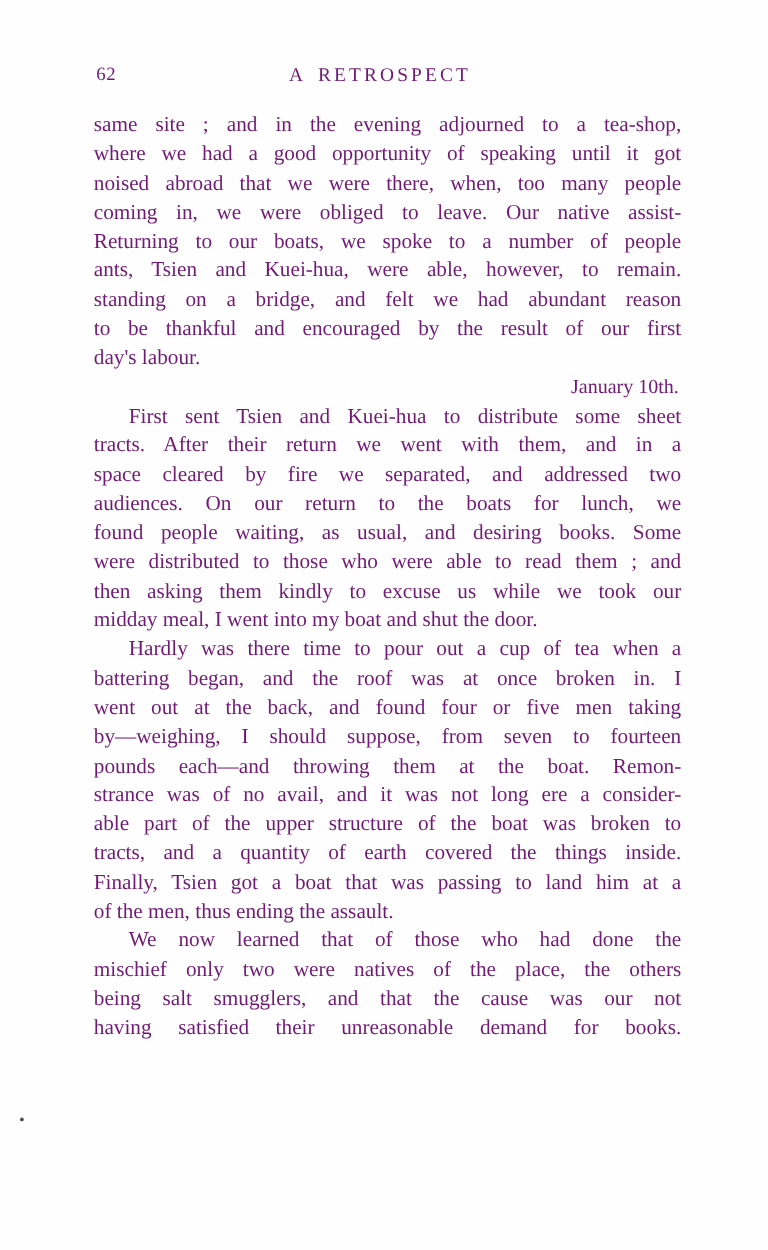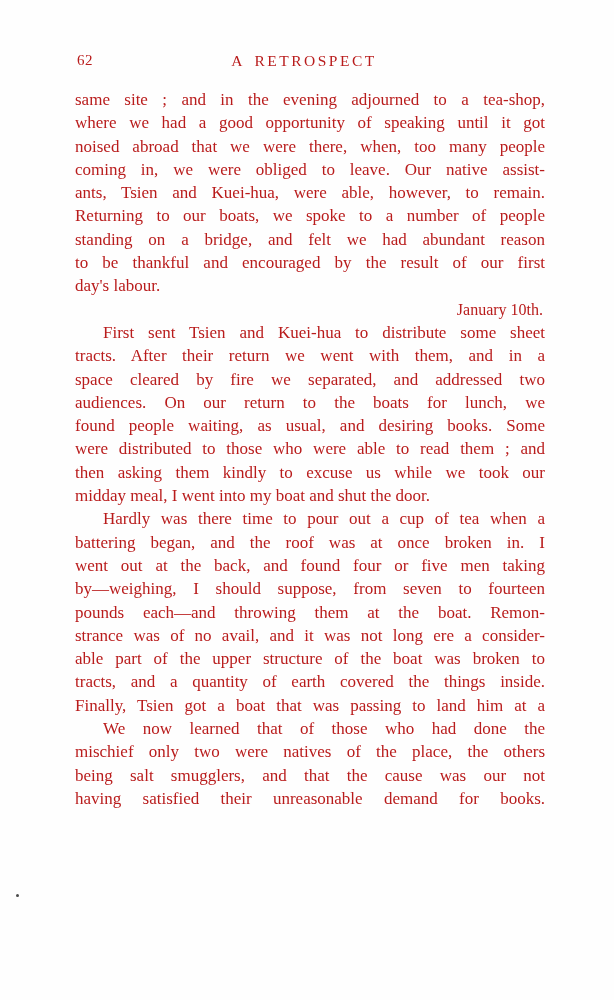--- a/index.html
+++ b/index.html
@@ -8,21 +8,21 @@
     background: #e8e8e8;
   }
   .page {
     position: relative;
     width: 614px;
     height: 1000px;
     margin: 0 auto;
     background: #fefefe;
     overflow: hidden;
     font-family: "Liberation Serif", "DejaVu Serif", serif;
-    color: #b91c1c;
+    color: #701a75;
   }
   .running-header {
     position: absolute;
     top: 52px;
     left: 75px;
     right: 69px;
     height: 22px;
   }
   .page-number {
     position: absolute;
@@ -88,22 +88,22 @@
   <div class="running-header">
     <span class="page-number">62</span>
     <span class="header-title">A RETROSPECT</span>
   </div>
   <div class="body-text">
       <div class="paragraph">
         <div class="line">same site ; and in the evening adjourned to a tea-shop,</div>
         <div class="line">where we had a good opportunity of speaking until it got</div>
         <div class="line">noised abroad that we were there, when, too many people</div>
         <div class="line">coming in, we were obliged to leave. Our native assist-</div>
+        <div class="line">Returning to our boats, we spoke to a number of people</div>
         <div class="line">ants, Tsien and Kuei-hua, were able, however, to remain.</div>
-        <div class="line">Returning to our boats, we spoke to a number of people</div>
         <div class="line">standing on a bridge, and felt we had abundant reason</div>
         <div class="line">to be thankful and encouraged by the result of our first</div>
         <div class="line nojust">day's labour.</div>
       </div>
       <div class="date-line">January 10th.</div>
       <div class="paragraph">
         <div class="line indent">First sent Tsien and Kuei-hua to distribute some sheet</div>
         <div class="line">tracts. After their return we went with them, and in a</div>
         <div class="line">space cleared by fire we separated, and addressed two</div>
         <div class="line">audiences. On our return to the boats for lunch, we</div>
@@ -115,20 +115,21 @@
       <div class="paragraph">
         <div class="line indent">Hardly was there time to pour out a cup of tea when a</div>
         <div class="line">battering began, and the roof was at once broken in. I</div>
         <div class="line">went out at the back, and found four or five men taking</div>
         <div class="line">by—weighing, I should suppose, from seven to fourteen</div>
         <div class="line">pounds each—and throwing them at the boat. Remon-</div>
         <div class="line">strance was of no avail, and it was not long ere a consider-</div>
         <div class="line">able part of the upper structure of the boat was broken to</div>
         <div class="line">tracts, and a quantity of earth covered the things inside.</div>
         <div class="line">Finally, Tsien got a boat that was passing to land him at a</div>
+        <div class="line nojust">of the men, thus ending the assault.</div>
       </div>
       <div class="paragraph">
         <div class="line indent">We now learned that of those who had done the</div>
         <div class="line">mischief only two were natives of the place, the others</div>
         <div class="line">being salt smugglers, and that the cause was our not</div>
         <div class="line">having satisfied their unreasonable demand for books.</div>
       </div>
     </div>
   <div class="scan-speck"></div>
 </div>

